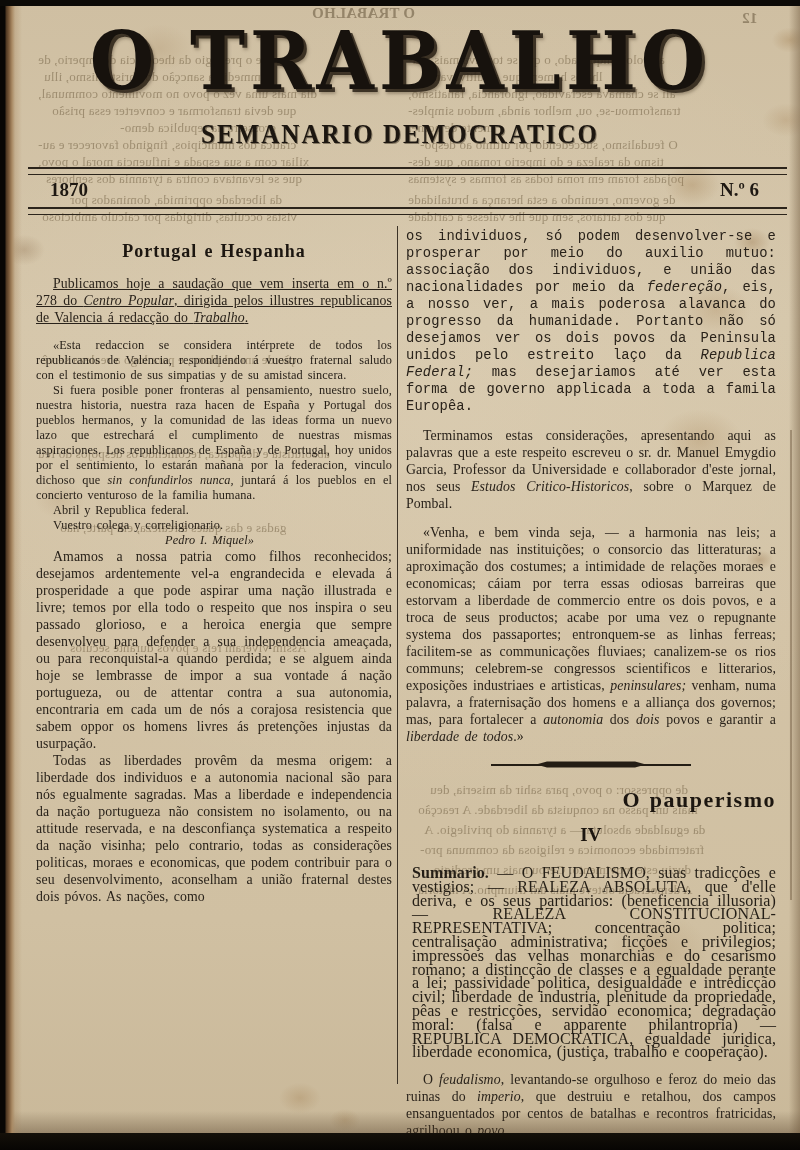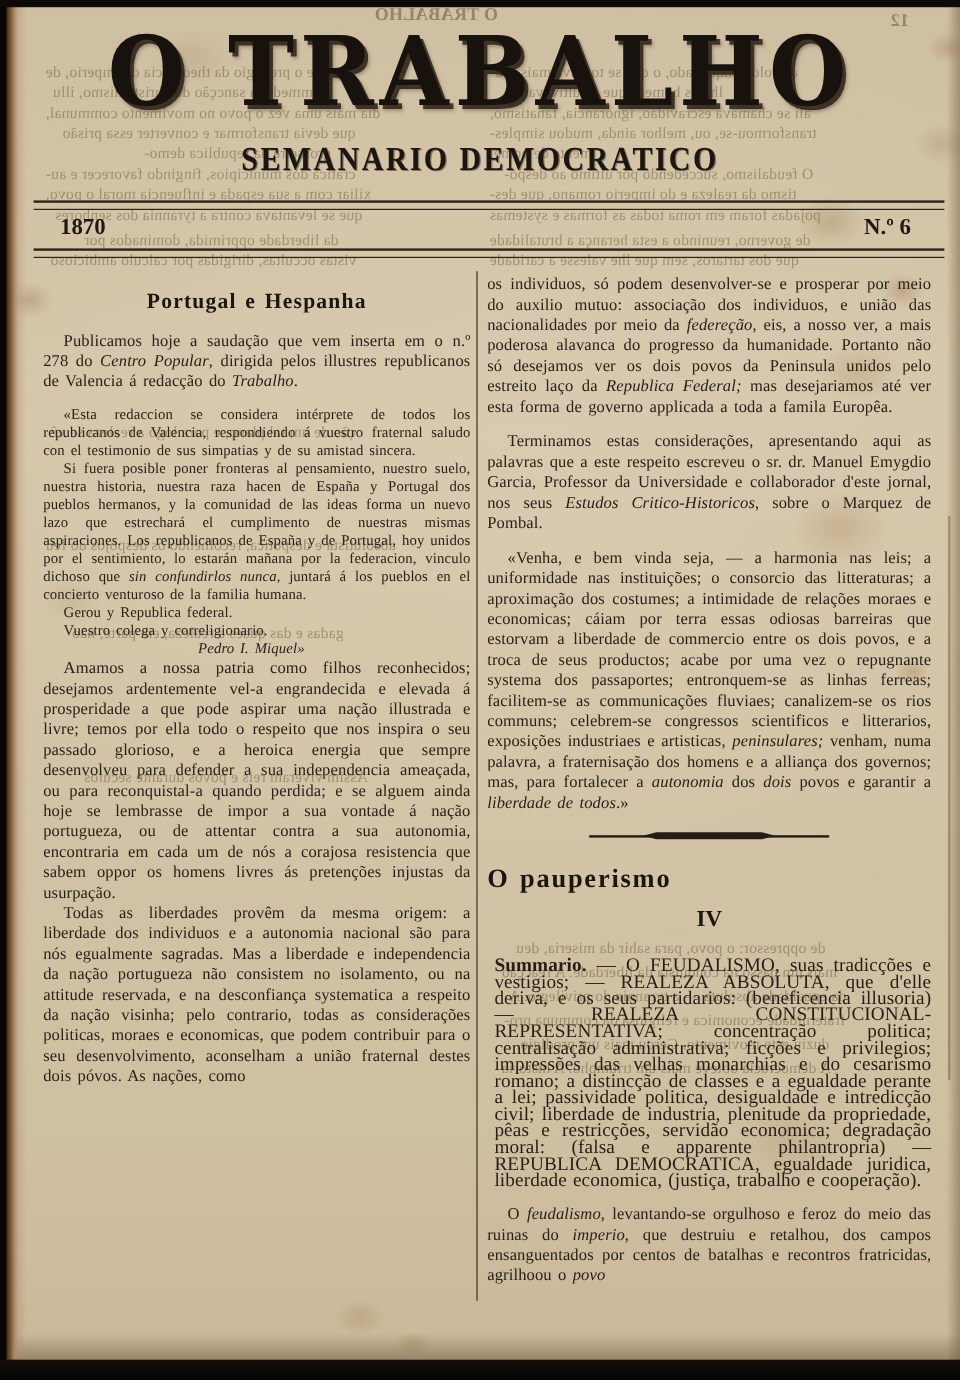--- a/index.html
+++ b/index.html
@@ -59,30 +59,30 @@
   .dateline .dl-issue{padding-right:28px;text-align:right;}
   
   .col{position:absolute;z-index:3;text-align:justify;font-size:13.8px;line-height:17px;
     word-spacing:.12em;letter-spacing:.1px;color:#29221a;}
   .col-left{left:36px;top:240px;width:356px;}
   .col-right{left:406px;top:228px;width:370px;}
   .col-divider{position:absolute;left:397px;top:226px;height:858px;width:1px;background:#3b3226;z-index:3;}
   .art-head{margin:0 0 13px 0;text-align:center;font-size:18px;line-height:22px;
     font-weight:bold;letter-spacing:1px;color:#1c1610;}
   .para{margin:0;text-indent:17px;}
-  .para.noindent{text-indent:0;}
+  .para.noindent{text-indent:0;font-family:Liberation Mono, monospace;}
   .para.sp{margin-top:12px;}
-  .para.lead{margin-top:2px;}
+  .para.lead{margin-top:2px;text-decoration:underline;}
   .para.small{font-size:12.3px;line-height:15px;}
   .para.sig{text-align:center;padding-right:26px;}
   .swell{position:relative;height:9px;margin:15px auto 0 auto;width:200px;}
   .swell .line{position:absolute;top:4px;left:0;right:0;height:1.5px;background:#241d14;}
   .swell .lens{position:absolute;top:1px;left:50%;transform:translateX(-50%);width:110px;height:7px;
     background:#241d14;clip-path:polygon(0 50%,10% 8%,90% 8%,100% 50%,90% 92%,10% 92%);}
-  .pauper{margin:18px 0 0 0;text-align:left;font-size:22px;line-height:26px;font-weight:bold;
+  .pauper{margin:18px 0 0 0;text-align:right;font-size:22px;line-height:26px;font-weight:bold;
     letter-spacing:1.5px;color:#1c1610;}
   .roman{margin:11px 0 0 0;text-align:center;font-size:19px;line-height:22px;font-weight:bold;color:#1c1610;}
   .summary{margin:20px 0 0 6px;font-size:16px;line-height:13.8px;text-align:justify;
     word-spacing:.06em;color:#241e16;}
 </style>
 </head>
 <body>
 
 <div class="page">
 
@@ -135,21 +135,21 @@
   <div class="rule-double rule-b"></div>
 
   <div class="col-divider"></div>
 
   <section class="col col-left">
     <h2 class="art-head">Portugal e Hespanha</h2>
     <div>
         <p class="para lead">Publicamos hoje a saudação que vem inserta em o n.º 278 do <i>Centro Popular</i>, dirigida pelos illustres republicanos de Valencia á redacção do <i>Trabalho</i>.</p>
         <p class="para small sp">«Esta redaccion se considera intérprete de todos los republicanos de Valencia, respondiendo á vuestro fraternal saludo con el testimonio de sus simpatias y de su amistad sincera.</p>
         <p class="para small">Si fuera posible poner fronteras al pensamiento, nuestro suelo, nuestra historia, nuestra raza hacen de España y Portugal dos pueblos hermanos, y la comunidad de las ideas forma un nuevo lazo que estrechará el cumplimento de nuestras mismas aspiraciones. Los republicanos de España y de Portugal, hoy unidos por el sentimiento, lo estarán mañana por la federacion, vinculo dichoso que <i>sin confundirlos nunca,</i> juntará á los pueblos en el concierto venturoso de la familia humana.</p>
-        <p class="para small">Gerou y Republica federal.</p>
+        <p class="para small">Abril y Republica federal.</p>
         <p class="para small">Vuestro colega y correligionario.</p>
         <p class="para small sig"><i>Pedro I. Miquel»</i></p>
         <p class="para">Amamos a nossa patria como filhos reconhecidos; desejamos ardentemente vel-a engrandecida e elevada á prosperidade a que pode aspirar uma nação illustrada e livre; temos por ella todo o respeito que nos inspira o seu passado glorioso, e a heroica energia que sempre desenvolveu para defender a sua independencia ameaçada, ou para reconquistal-a quando perdida; e se alguem ainda hoje se lembrasse de impor a sua vontade á nação portugueza, ou de attentar contra a sua autonomia, encontraria em cada um de nós a corajosa resistencia que sabem oppor os homens livres ás pretenções injustas da usurpação.</p>
         <p class="para">Todas as liberdades provêm da mesma origem: a liberdade dos individuos e a autonomia nacional são para nós egualmente sagradas. Mas a liberdade e independencia da nação portugueza não consistem no isolamento, ou na attitude reservada, e na desconfiança systematica a respeito da nação visinha; pelo contrario, todas as considerações politicas, moraes e economicas, que podem contribuir para o seu desenvolvimento, aconselham a união fraternal destes dois póvos. As nações, como</p>
       </div>
   </section>
 
   <section class="col col-right">
     <div>
         <p class="para noindent">os individuos, só podem desenvolver-se e prosperar por meio do auxilio mutuo: associação dos individuos, e união das nacionalidades por meio da <i>federeção</i>, eis, a nosso ver, a mais poderosa alavanca do progresso da humanidade. Portanto não só desejamos ver os dois povos da Peninsula unidos pelo estreito laço da <i>Republica Federal;</i> mas desejariamos até ver esta forma de governo applicada a toda a famila Europêa.</p>

